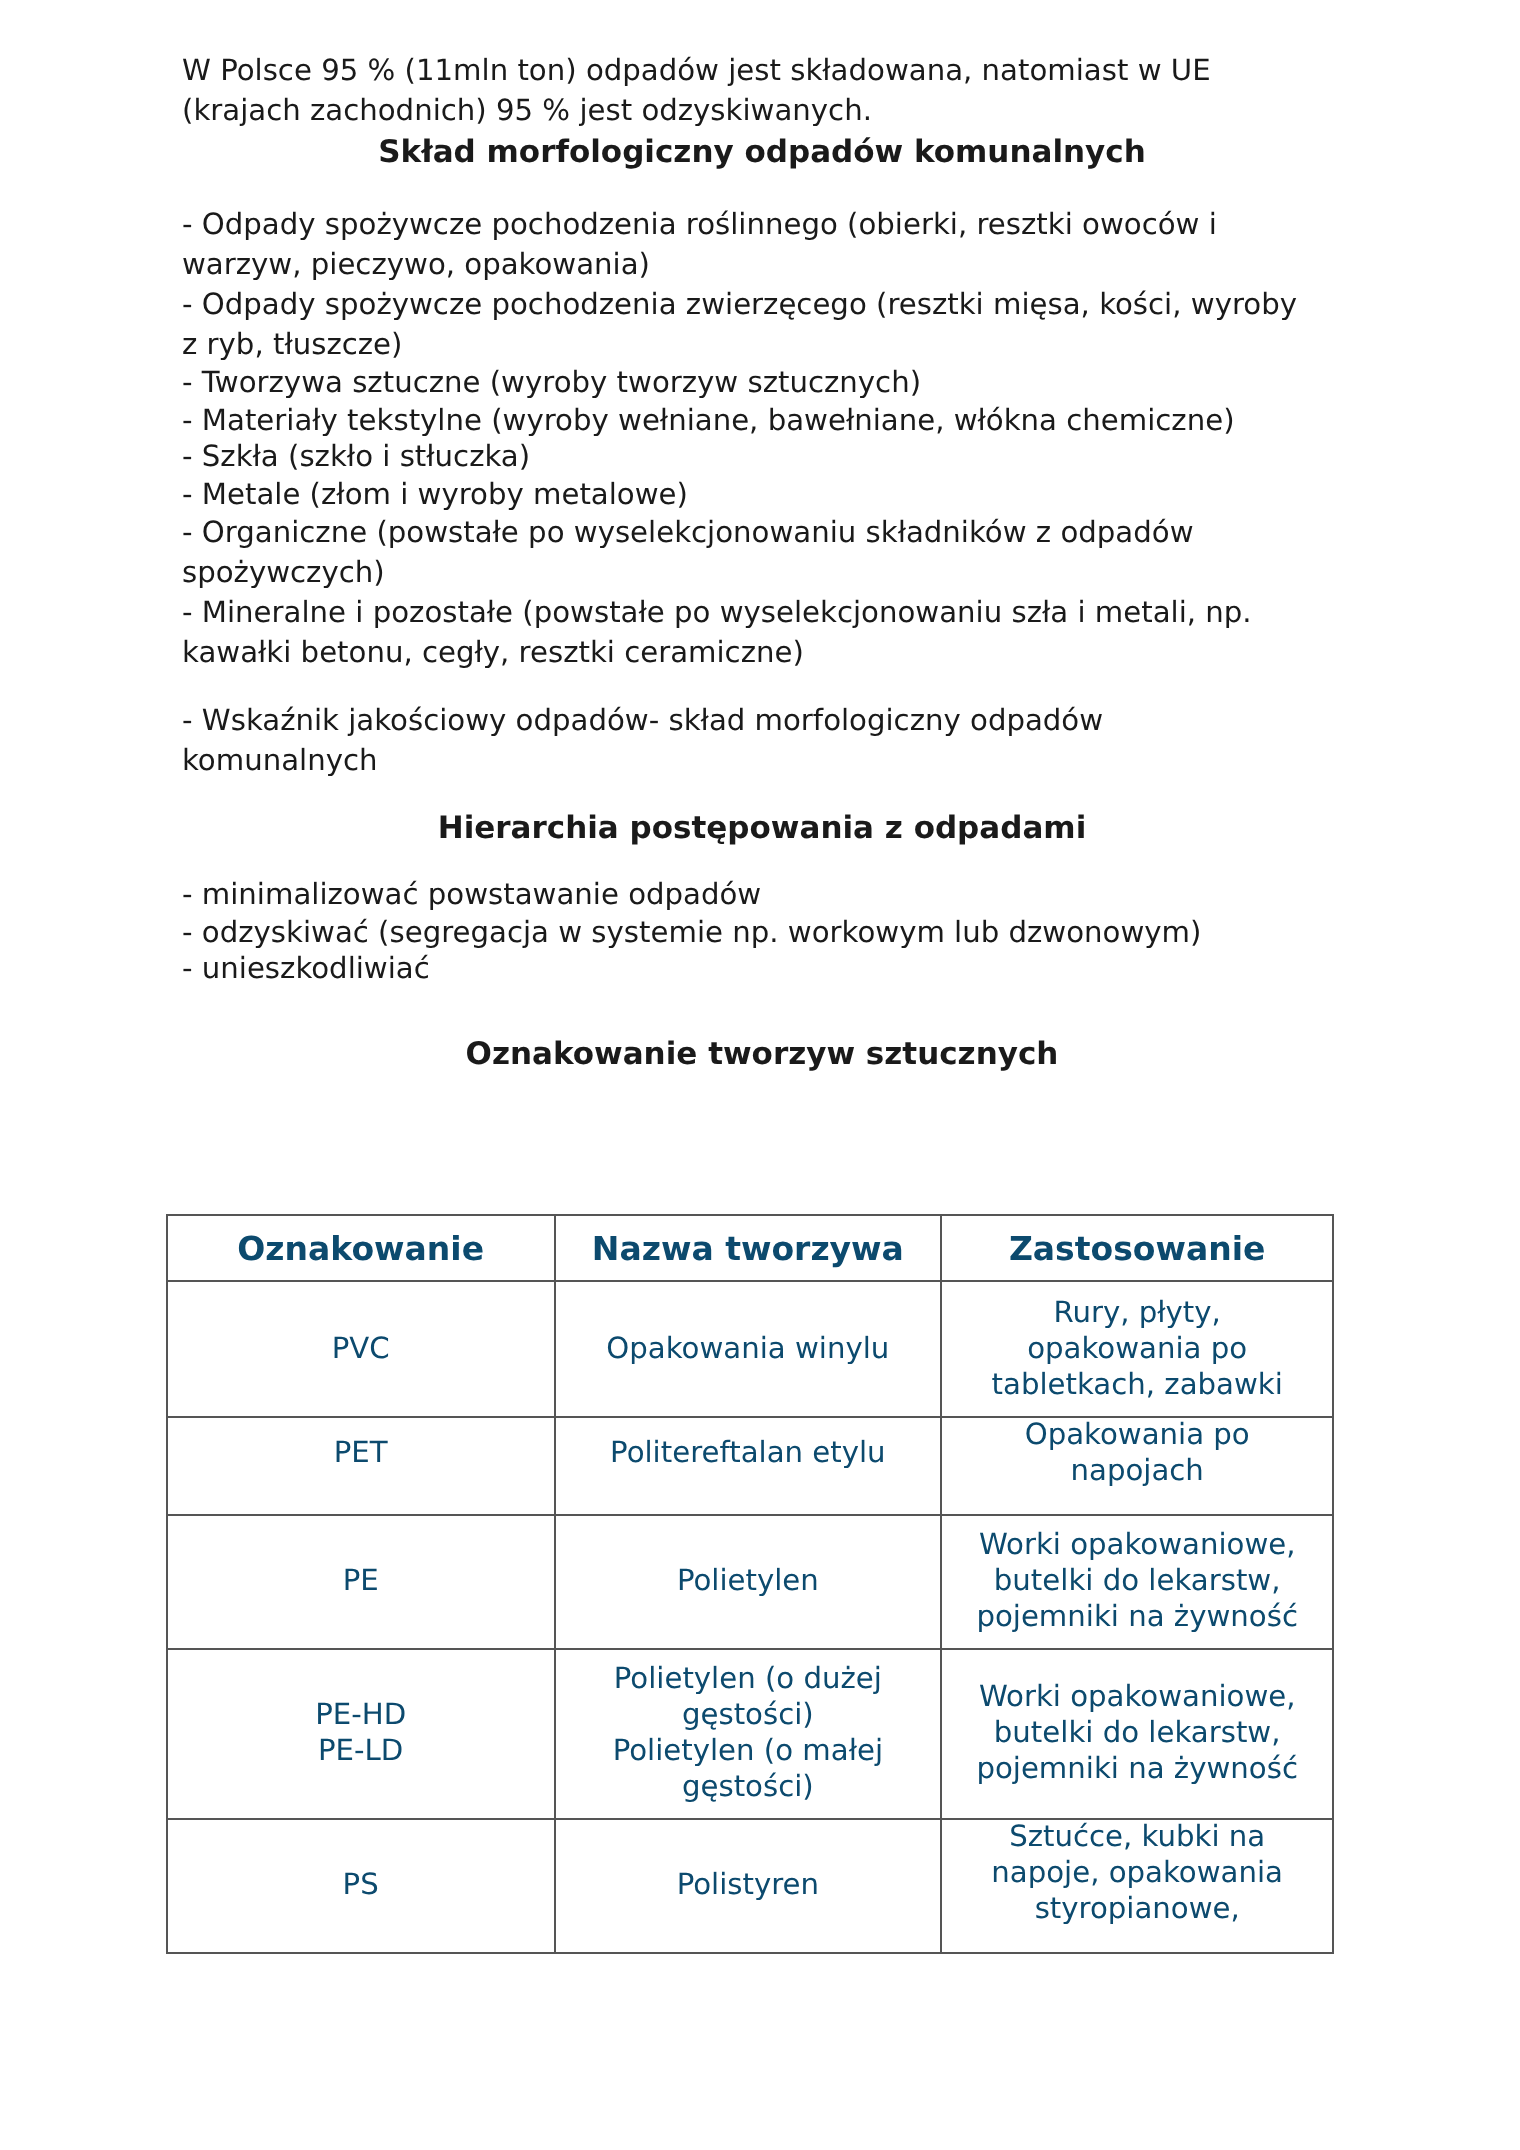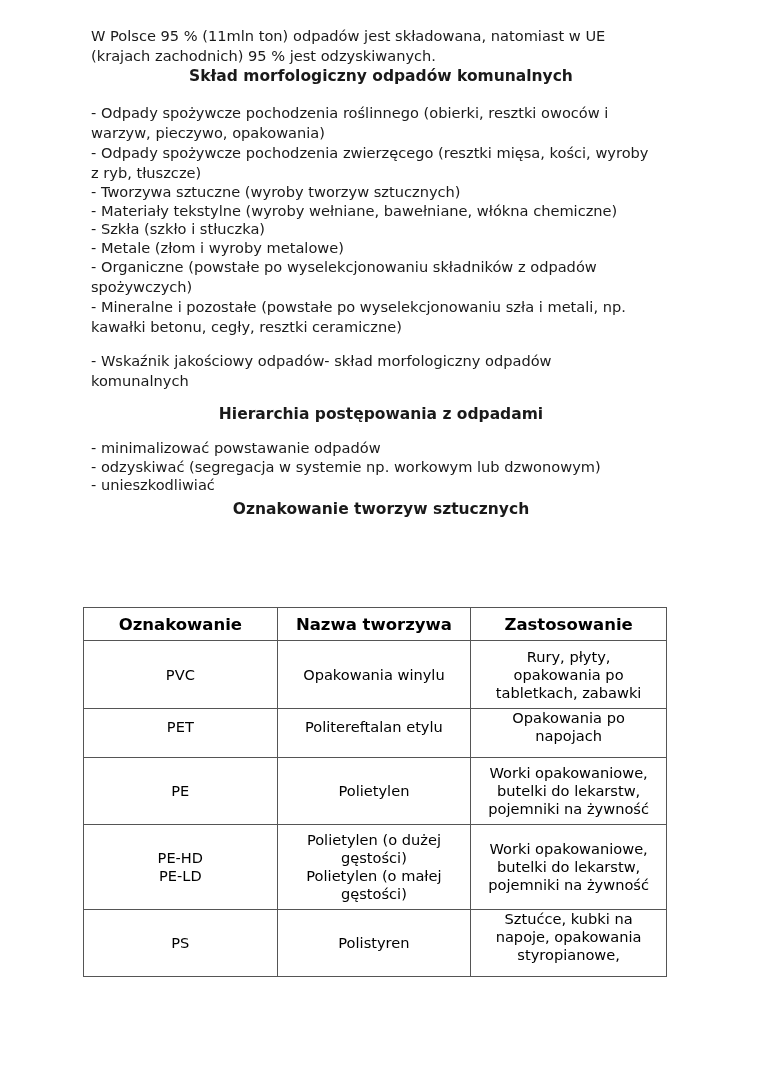--- a/index.html
+++ b/index.html
@@ -12,21 +12,21 @@
     .list { font-size: 14.6px; line-height: 18.5px; margin: 0; }
     .list div { margin: 0; }
     .h { font-weight: bold; font-size: 15.5px; text-align: center; margin: 0; line-height: 20px; }
     table.marks {
       position: absolute; left: 83px; top: 607px;
       width: 584px; border-collapse: collapse;
       font-family: "DejaVu Sans", sans-serif;
     }
     table.marks th, table.marks td {
       border: 1.5px solid #555; text-align: center; vertical-align: middle;
-      padding: 0 6px; color: #000000;
+      padding: 0 6px; color: #0c4a6e;
     }
     table.marks th { font-size: 16.5px; font-weight: bold; height: 32px; }
     table.marks td { font-size: 14.6px; line-height: 18px; }
     col.c1 { width: 194px; } col.c2 { width: 194px; } col.c3 { width: 196px; }
   </style>
 </head>
 <body>
 
 <div class="page">
   <p class="p" style="width:560px;">W Polsce 95 % (11mln ton) odpadów jest składowana, natomiast w UE (krajach zachodnich) 95 % jest odzyskiwanych.</p>
@@ -47,21 +47,21 @@
   <p class="p" style="margin-top:14px; width:520px;">- Wskaźnik jakościowy odpadów- skład morfologiczny odpadów komunalnych</p>
 
   <h2 class="h" style="margin-top:13px;">Hierarchia postępowania z odpadami</h2>
 
   <div class="list" style="margin-top:15px;">
     <div>- minimalizować powstawanie odpadów</div>
     <div>- odzyskiwać (segregacja w systemie np. workowym lub dzwonowym)</div>
     <div>- unieszkodliwiać</div>
   </div>
 
-  <h2 class="h" style="margin-top:4px;">Oznakowanie tworzyw sztucznych</h2>
+  <h2 class="h" style="margin-top:22px;">Oznakowanie tworzyw sztucznych</h2>
 </div>
 
 <table class="marks">
   <colgroup>
       <col class="c1">
       <col class="c2">
       <col class="c3">
     </colgroup>
   <thead>
     <tr>

